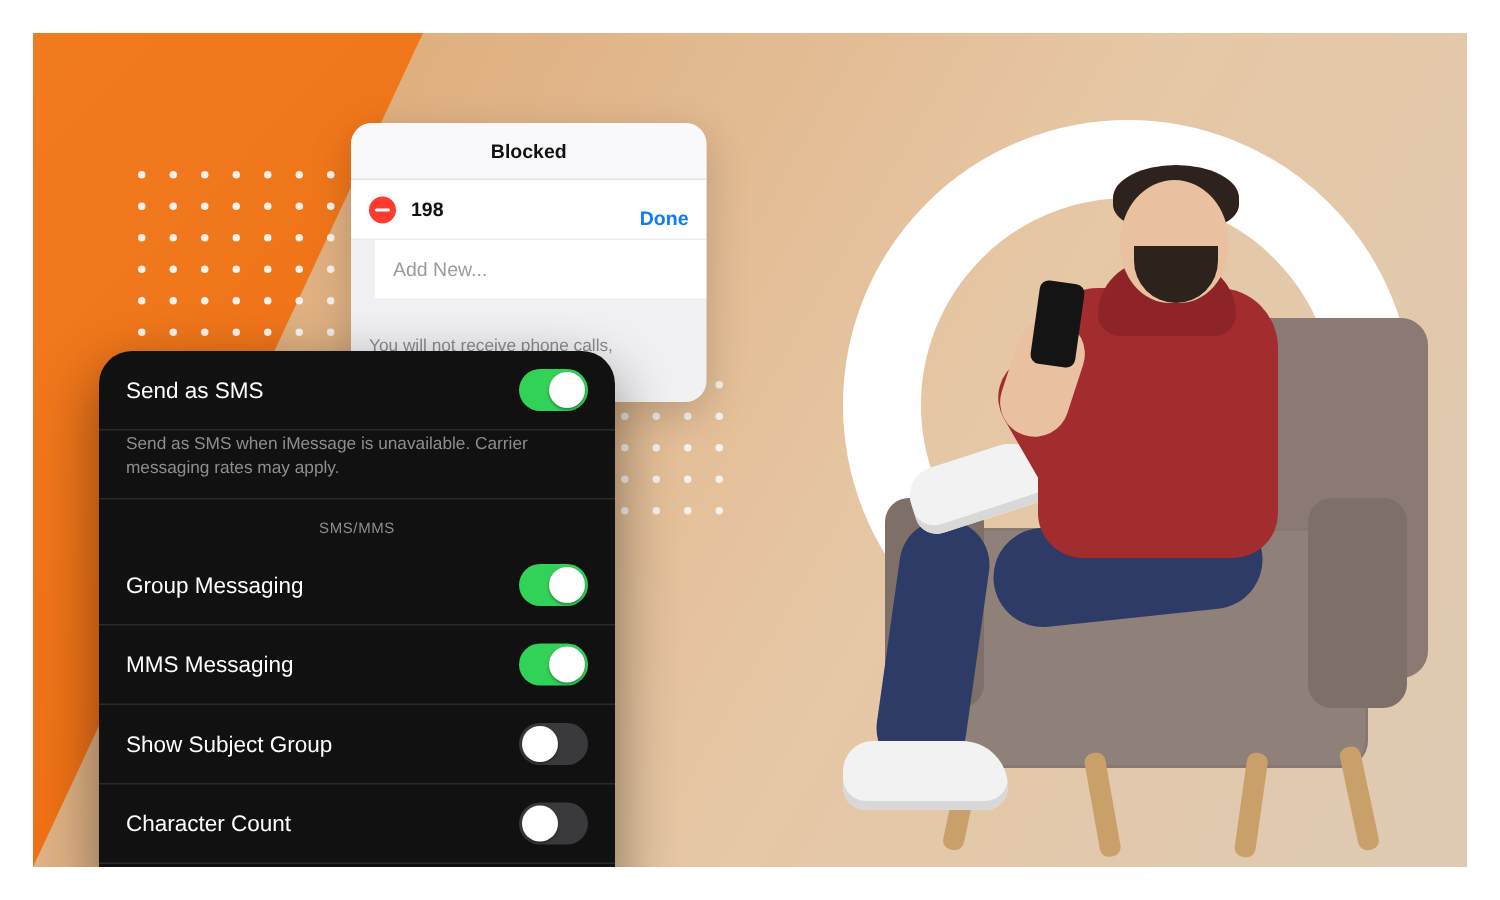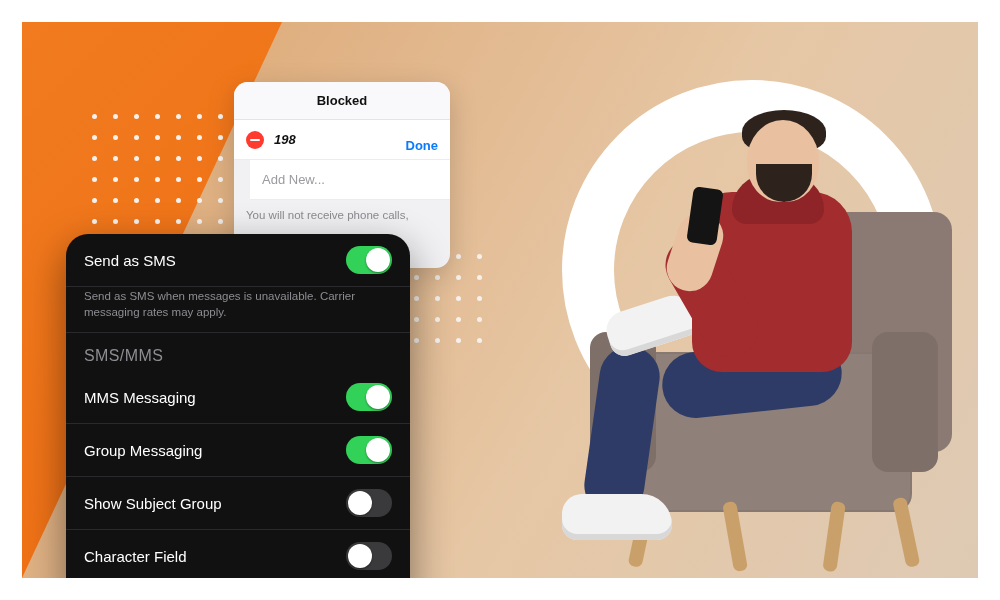--- a/index.html
+++ b/index.html
@@ -125,21 +125,21 @@
   .shoe2 {
     position: absolute; left: 64px; top: 200px; width: 96px; height: 44px;
     background: #f2f2f2; border-radius: 26px 40px 20px 20px;
     transform: rotate(-18deg);
     box-shadow: inset 0 -6px 0 #d8d8d8;
   }
 
   
   .popup {
     position: absolute; left: 212px; top: 60px;
-    width: 216px; height: 186px;
+    width: 237px; height: 186px;
     background: #f1f1f3;
     border-radius: 14px;
     box-shadow: 0 8px 28px rgba(0,0,0,0.18);
     overflow: hidden;
     font-size: 13px;
   }
   .popup-header {
     height: 38px; background: #f9f9fb;
     display: flex; align-items: center; justify-content: center;
     position: relative;
@@ -158,24 +158,24 @@
     border-bottom: 1px solid #ececef;
   }
   .minus-icon {
     width: 18px; height: 18px; border-radius: 50%;
     background: #ff3b30; position: relative; flex: none;
   }
   .minus-icon::after {
     content: ""; position: absolute; left: 4px; right: 4px; top: 8px; height: 2px;
     background: #fff; border-radius: 1px;
   }
-  .popup-row .num { font-weight: 700; color: #111; font-style: italic; }
+  .popup-row .num { font-weight: 700; color: #111; }
   .popup-row.addnew { color: #9a9aa0; margin-left: 16px; }
   .popup-footer {
-    padding: 8px 12px 12px; color: #8b8b90; font-size: 11.5px; line-height: 1.35;
+    padding: 24px 12px 12px; color: #8b8b90; font-size: 11.5px; line-height: 1.35;
   }
 
   
   .panel {
     position: absolute; left: 44px; top: 212px;
     width: 344px;
     background: #111112;
     border-radius: 22px;
     box-shadow: 0 14px 40px rgba(0,0,0,0.45);
     color: #fff;
@@ -189,21 +189,21 @@
     border-bottom: 1px solid #2a2a2c;
     gap: 17px;
   }
   .panel .row:last-child { border-bottom: none; }
   .panel .label { color: #fff; }
   .panel .desc {
     padding: 2px 18px 12px; color: #8d8d92; font-size: 11.5px; line-height: 1.35;
     border-bottom: 1px solid #2a2a2c;
   }
   .panel .section {
-    padding: 14px 18px 6px; color: #8d8d92; font-size: 16px; letter-spacing: .4px;
+    padding: 14px 18px 6px; color: #8d8d92; font-size: 10px; letter-spacing: .4px; text-align: center;
   }
   .toggle {
     width: 46px; height: 28px; border-radius: 14px; position: relative; flex: none;
   }
   .toggle.on { background: #32d158; }
   .toggle.off { background: #3a3a3c; }
   .knob {
     position: absolute; top: 2px; width: 24px; height: 24px; border-radius: 50%;
     background: #fff; box-shadow: 0 1px 2px rgba(0,0,0,.4);
   }
@@ -353,44 +353,44 @@
     </div>
   </div>
 
   <div class="panel">
     <div class="row">
       <span class="label">Send as SMS</span>
       <span class="toggle on">
           <span class="knob"></span>
         </span>
     </div>
-    <div class="desc">Send as SMS when messages is unavailable. Carrier messaging rates may apply.</div>
+    <div class="desc">Send as SMS when iMessage is unavailable. Carrier messaging rates may apply.</div>
 
     <div class="section">SMS/MMS</div>
 
+    <div class="row">
+      <span class="label">Group Messaging</span>
+      <span class="toggle on">
+          <span class="knob"></span>
+        </span>
+    </div>
     <div class="row">
       <span class="label">MMS Messaging</span>
       <span class="toggle on">
           <span class="knob"></span>
         </span>
     </div>
     <div class="row">
-      <span class="label">Group Messaging</span>
-      <span class="toggle on">
-          <span class="knob"></span>
-        </span>
-    </div>
-    <div class="row">
       <span class="label">Show Subject Group</span>
       <span class="toggle off">
           <span class="knob"></span>
         </span>
     </div>
     <div class="row">
-      <span class="label">Character Field</span>
+      <span class="label">Character Count</span>
       <span class="toggle off">
           <span class="knob"></span>
         </span>
     </div>
     <div class="row">
       
       
     </div>
   </div>
 </div>

